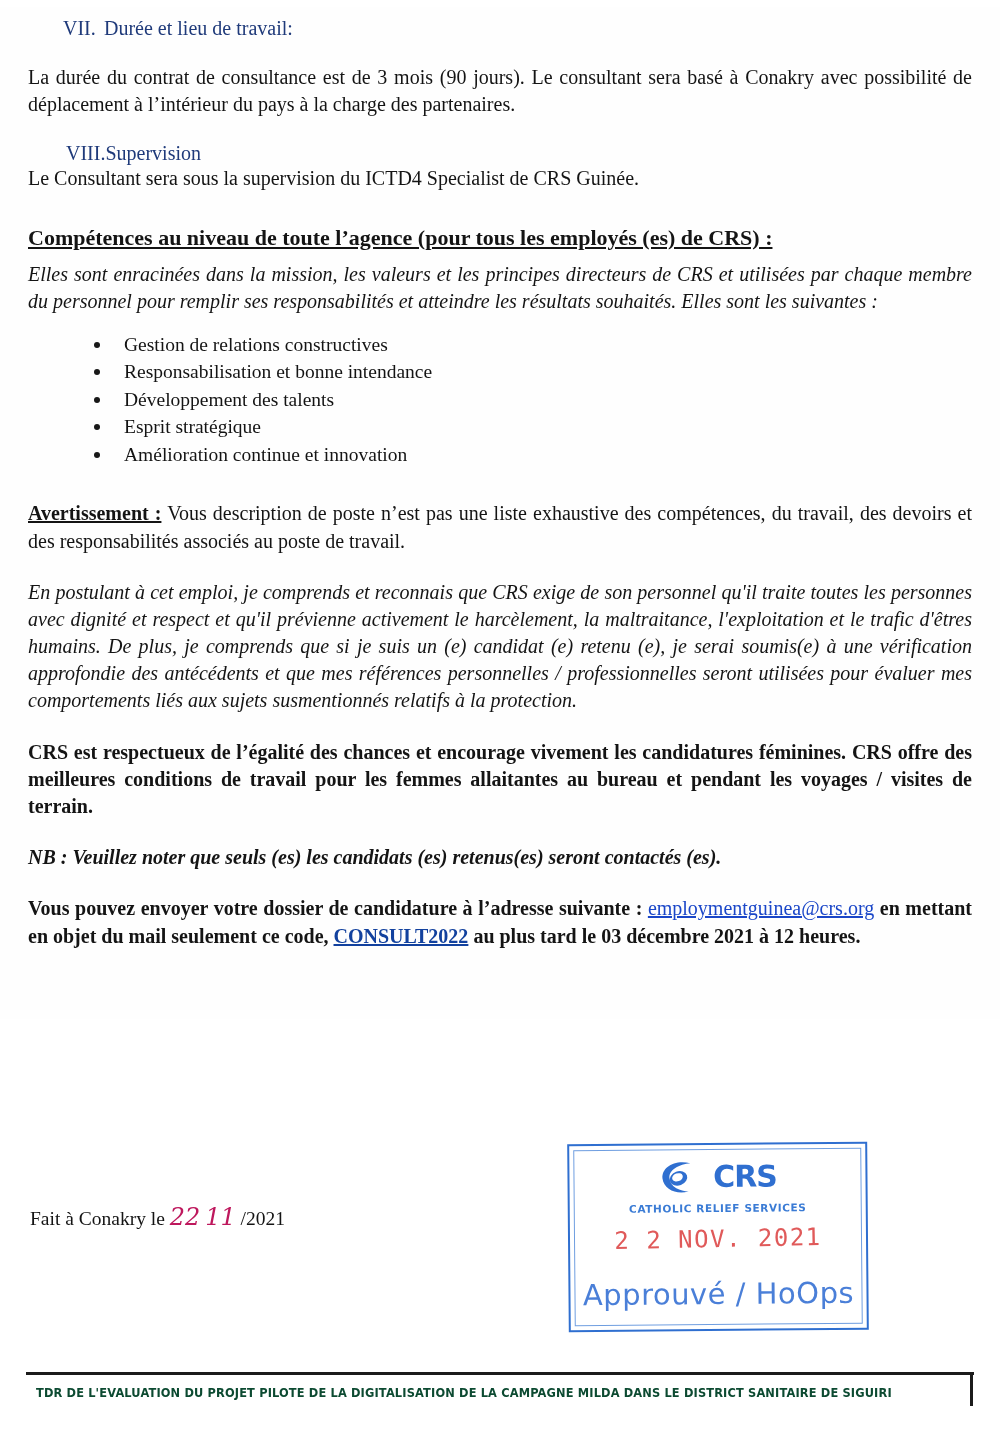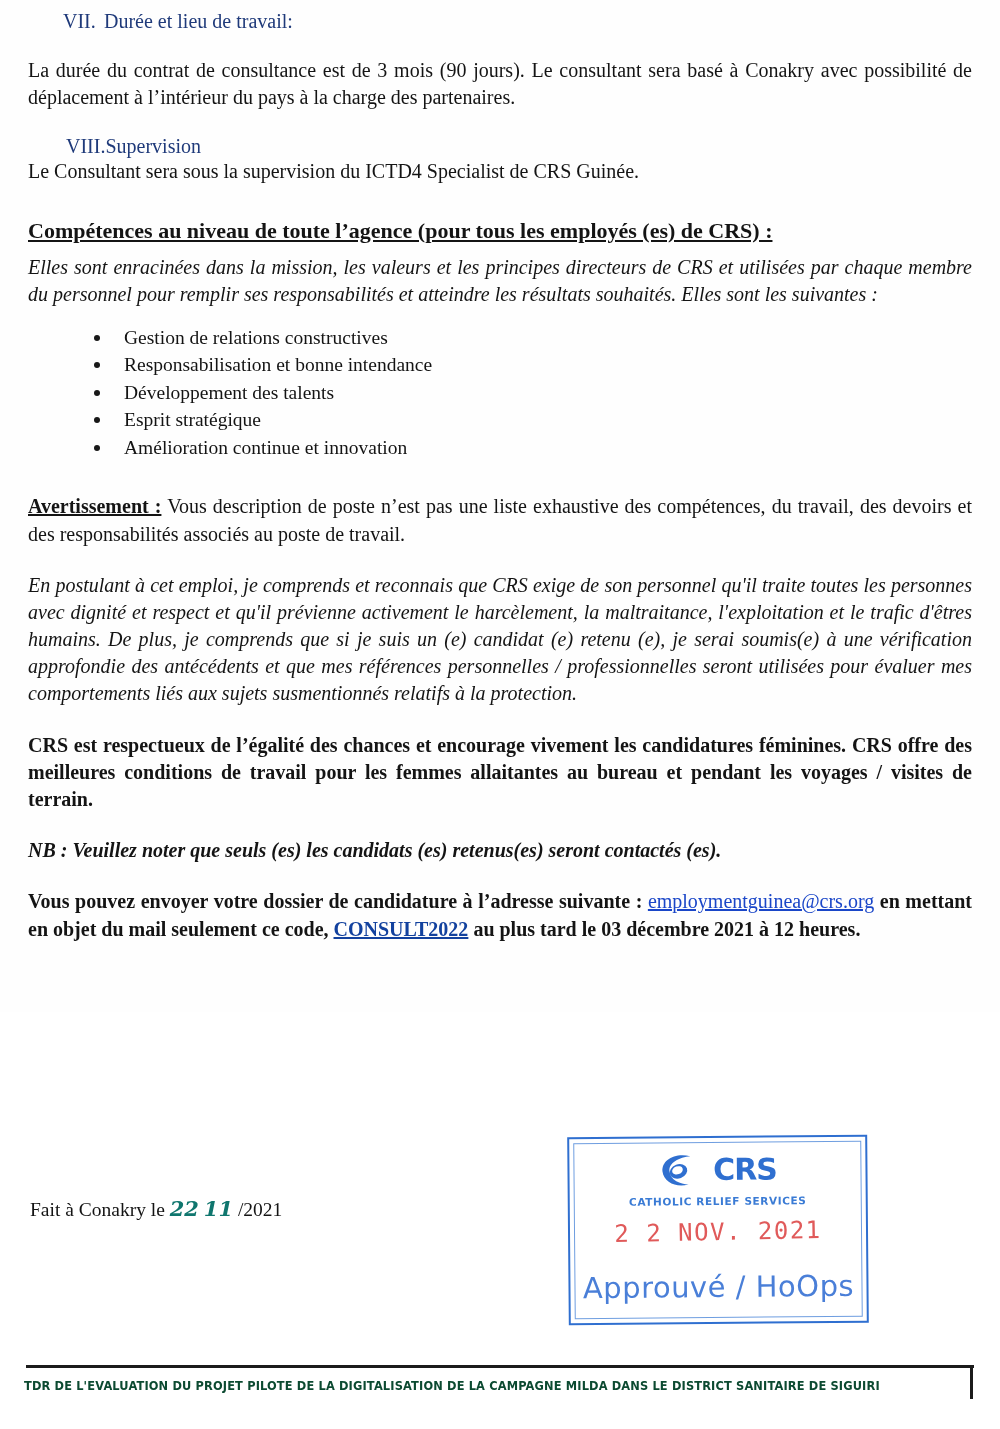--- a/index.html
+++ b/index.html
@@ -17,20 +17,21 @@
     overflow: hidden;
   }
 
   .page {
     position: relative;
     width: 1000px;
     height: 1012px;
     box-sizing: border-box;
     padding: 0 28px 2px 28px;
     background: #fefefe;
+    margin-top: 7px;
   }
 
   
   .section-heading {
     color: #1f3a7a;
     font-size: 20px;
     font-weight: 400;
     margin: 0;
     padding: 0;
     display: flex;
@@ -113,25 +114,25 @@
     text-decoration: underline;
   }
 
   
   .sign-line {
     font-size: 19.5px;
     color: #141414;
     white-space: pre;
   }
   .hand {
-    color: #0f766e;
+    color: #be185d;
     font-family: "DejaVu Serif", serif;
     font-style: italic;
-    font-weight: bold;
-    font-size: 21px;
+    font-weight: normal;
+    font-size: 24px;
     letter-spacing: 0px;
   }
 
   
   .stamp {
     position: absolute;
     left: 568px;
     top: 1136px;
     width: 300px;
     height: 188px;
@@ -216,21 +217,21 @@
   .footer-rule-right {
     position: absolute;
     left: 970px;
     top: 1365px;
     width: 3px;
     height: 34px;
     background: #1b1b1b;
   }
   .footer-text {
     position: absolute;
-    left: 24px;
+    left: 36px;
     top: 1379px;
     width: 940px;
     font-family: "DejaVu Sans", sans-serif;
     font-size: 11.4px;
     font-weight: bold;
     letter-spacing: 0.15px;
     color: #0c4a31;
     white-space: nowrap;
   }
 

